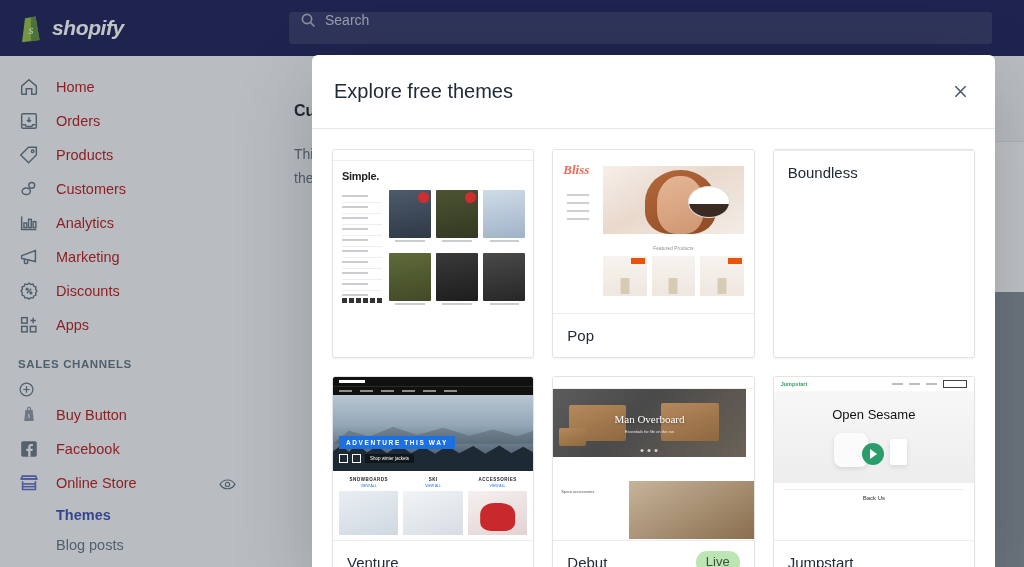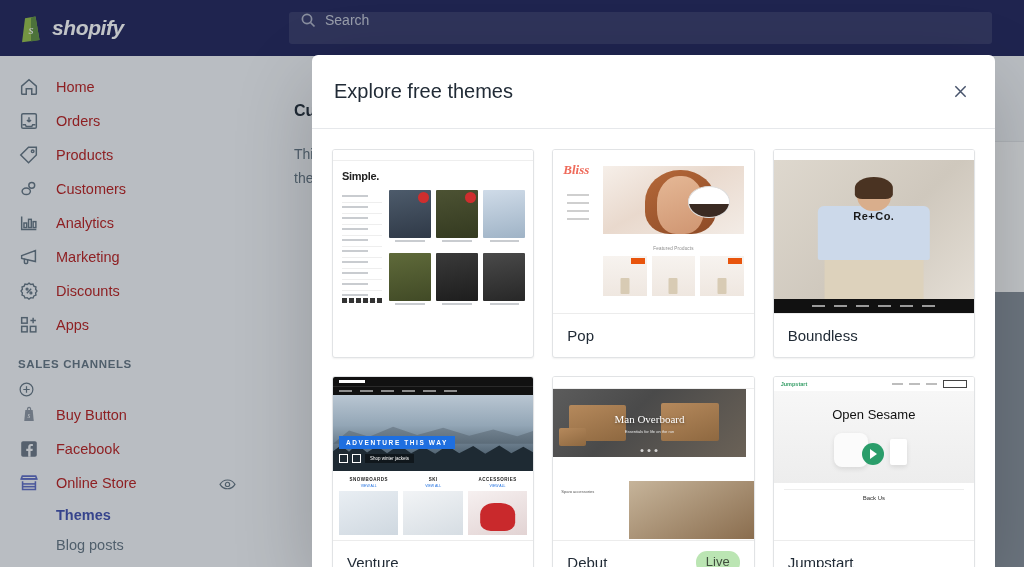--- a/index.html
+++ b/index.html
@@ -475,42 +475,20 @@
                   </div>
               </div>
             </div>
           </div>
           <div class="card-foot">
             <span class="card-name">Pop</span>
           </div>
         </div>
 
         <div class="theme-card">
-          <div class="thumb">
-            <div class="mini">
-              <div class="b-bar"></div>
-              <div class="b-hero">
-                <div class="b-person">
-                  <span class="b-skirt"></span>
-                    <span class="b-shirt"></span>
-                  <span class="b-head"></span>
-                    <span class="b-hair2"></span>
-                </div>
-                <div class="b-logo-t">Re+Co.</div>
-              </div>
-              <div class="b-nav">
-                  <span></span>
-                  <span></span>
-                  <span></span>
-                  <span></span>
-                  <span></span>
-                  <span></span>
-                </div>
-            </div>
-          </div>
           <div class="card-foot">
             <span class="card-name">Boundless</span>
           </div>
         </div>
 
         <div class="theme-card">
           <div class="thumb">
             <div class="mini">
               <div class="v-bar"></div>
               <div class="v-nav">

